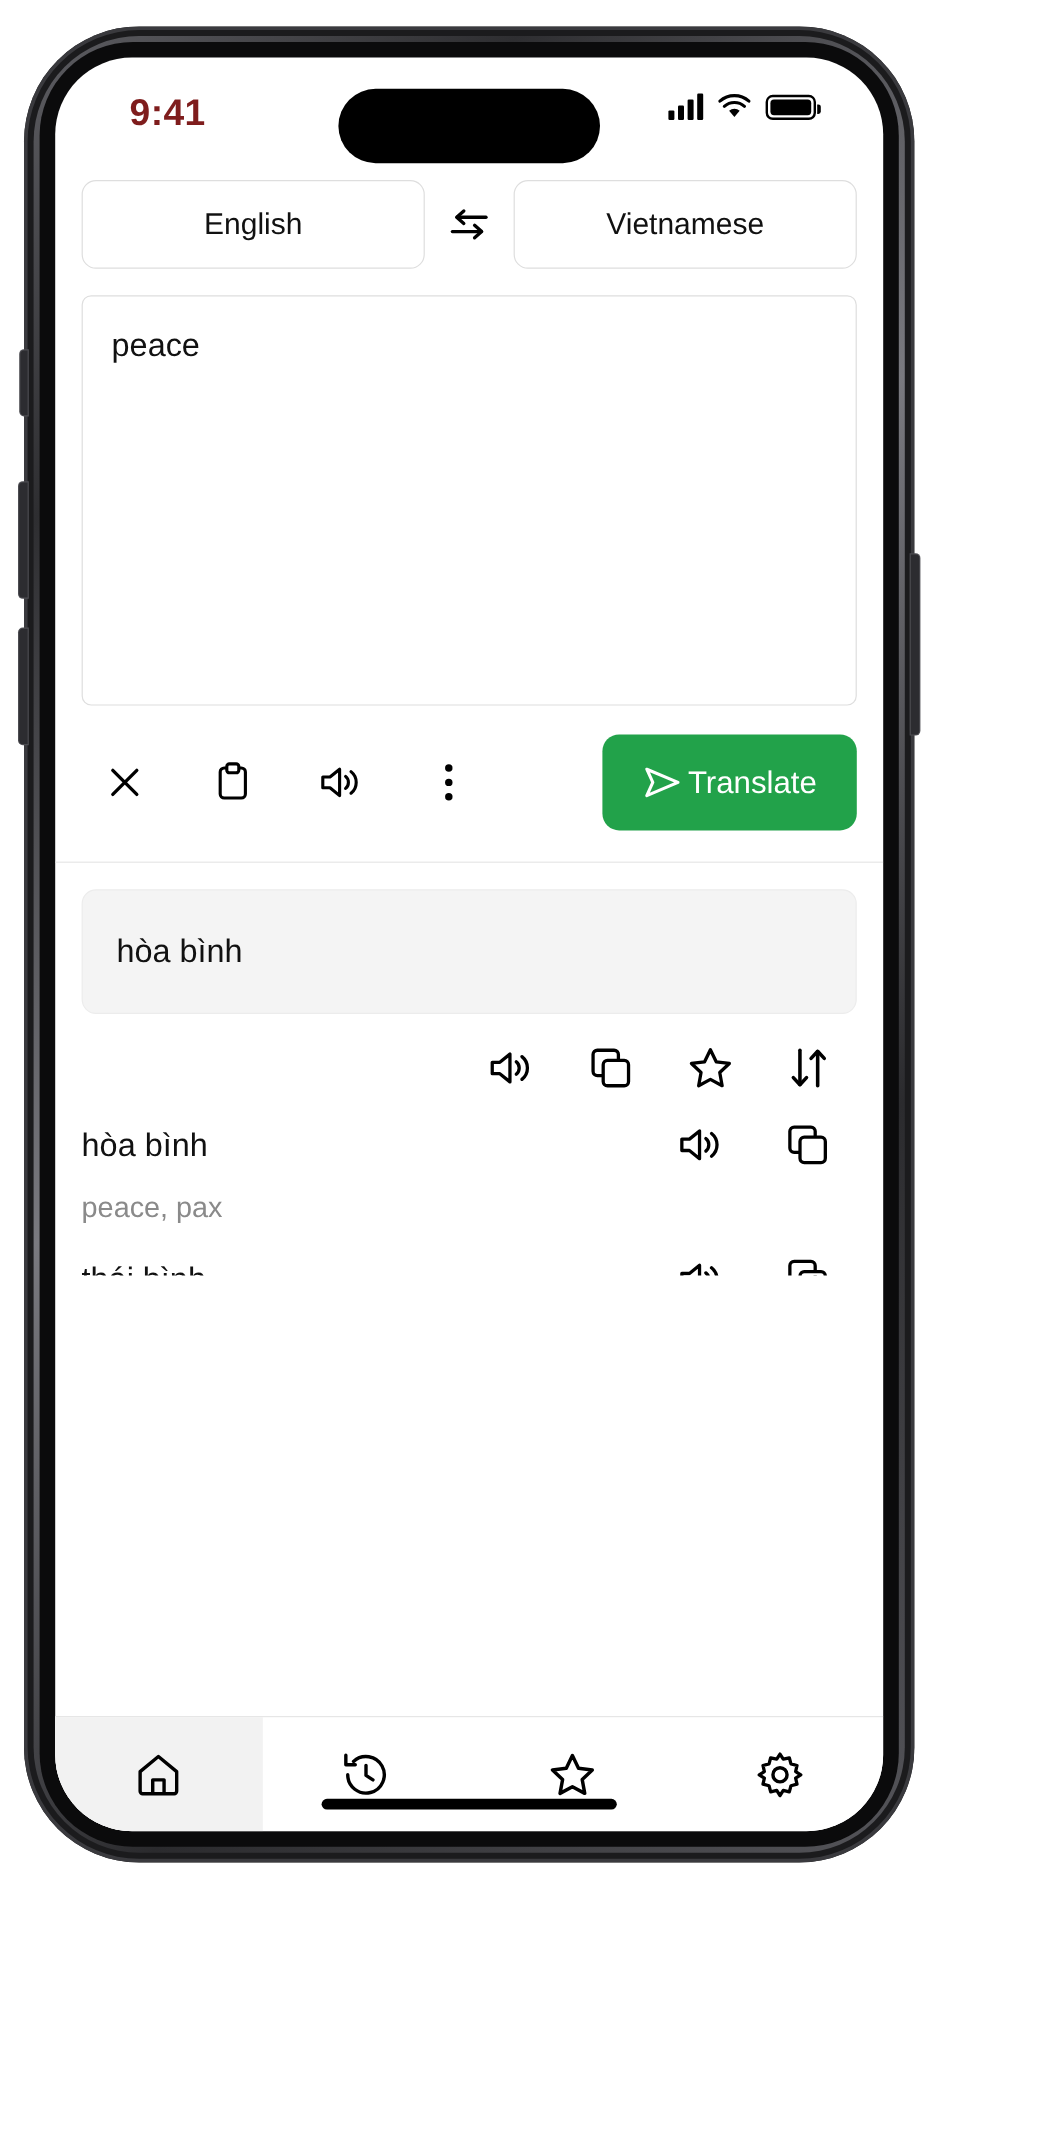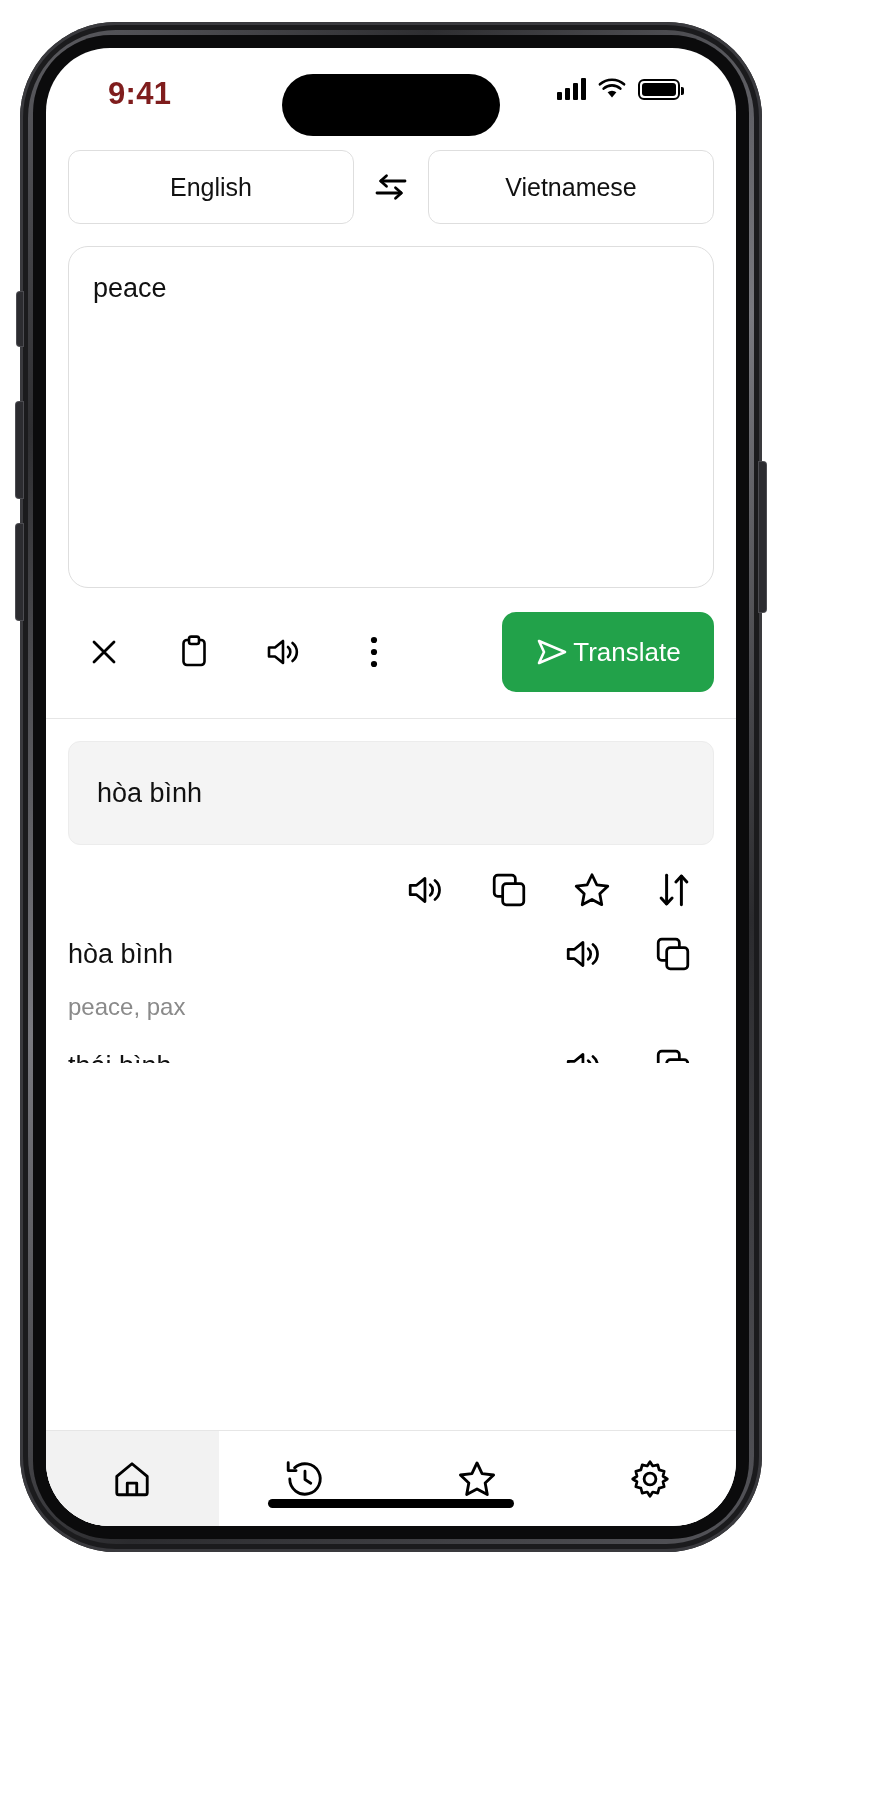--- a/index.html
+++ b/index.html
@@ -87,21 +87,21 @@
     font-size: 25px; color: #111;
   }
   .swap-btn {
     width: 74px; height: 74px; display: flex; align-items: center; justify-content: center;
     flex: 0 0 74px;
   }
 
   .input-box {
     margin: 22px 22px 0 22px;
     height: 342px;
-    border: 1px solid #dedede; border-radius: 20px; background: #fff;
+    border: 1px solid #dedede; border-radius: 8px; background: #fff;
     padding: 24px 24px;
     font-size: 27px; color: #111; line-height: 1.3;
   }
 
   .input-toolbar {
     display: flex; align-items: center;
     padding: 24px 22px 0 22px;
   }
   .tool-ico {
     width: 72px; height: 66px;

